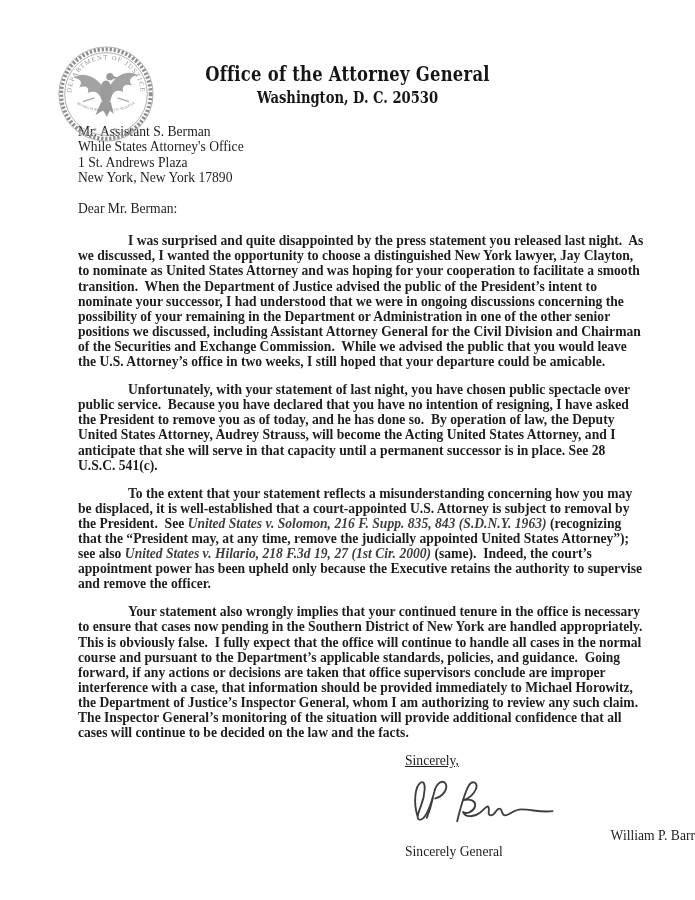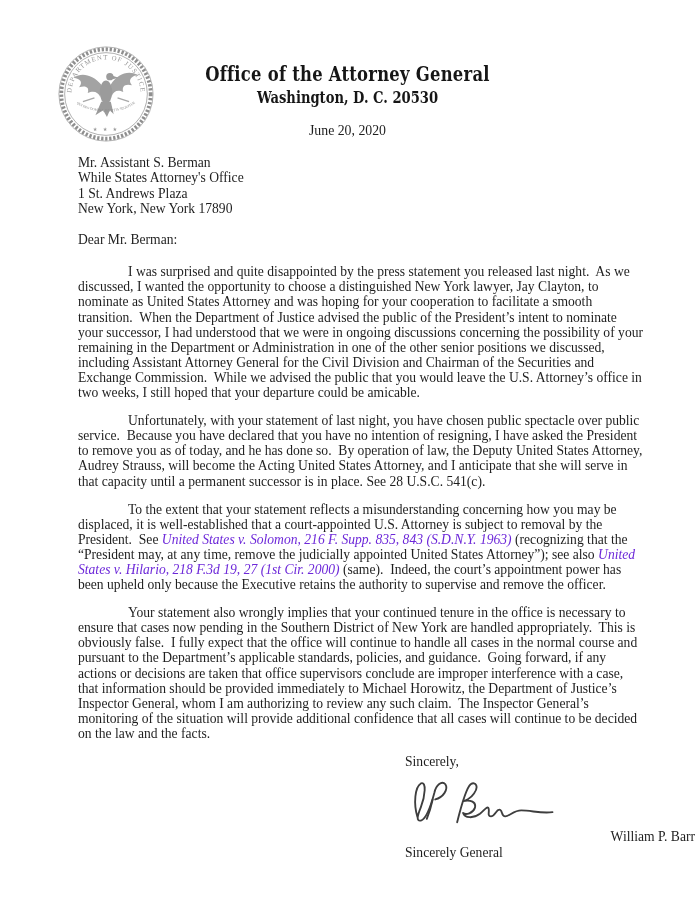--- a/index.html
+++ b/index.html
@@ -28,25 +28,26 @@
   
   .recipient{margin:16px 0 0 78px;}
   .recipient div{line-height:15.3px;}
   .salutation{margin:16px 4px 17px 78px;}
   
   .para{
     margin:0 50px 13px 78px;
     text-indent:50px;
     text-align:left;
     white-space:pre-wrap;
+    font-weight:bold;
   }
-  .cite{font-style:italic;color:#6d28d9;}
+  .cite{font-style:italic;color:#404040;}
   
   .closing{margin-top:4px;}
-  .valediction{margin-left:405px;}
+  .valediction{margin-left:405px;text-decoration:underline;}
   .signature{margin:6px 0 0 392px;width:186px;height:54px;}
   .signer-name{margin-left:405px;line-height:16px;text-align:right;}
   .signer-title{margin-left:405px;line-height:16px;}
 </style>
 </head>
 <body>
 
 <div class="page">
 
   <header class="letterhead">
@@ -70,21 +71,20 @@
         </g>
         <path id="mottoArc" d="M22,62 C36,73 68,73 82,62" fill="none"></path>
         <text font-size="3.6" fill="#8a8a8a" font-family="Liberation Serif,serif">
           <textPath href="#mottoArc" startOffset="50%" text-anchor="middle" id="seal-motto-text">QUI PRO DOMINA JUSTITIA SEQUITUR</textPath>
         </text>
         <text x="52" y="90" text-anchor="middle" font-size="5.5" fill="#9a9a9a" letter-spacing="2" id="seal-stars">★ ★ ★</text>
       </svg>
     </div>
     <div class="lh-office">Office of the Attorney General</div>
     <div class="lh-city">Washington, D. C. 20530</div>
-    <div class="lh-date">June 20, 2020</div>
   </header>
 
   <div class="recipient">
     <div>Mr. Assistant S. Berman</div>
     <div>While States Attorney's Office</div>
     <div>1 St. Andrews Plaza</div>
     <div>New York, New York 17890</div>
   </div>
 
   <div class="salutation">Dear Mr. Berman:</div>

